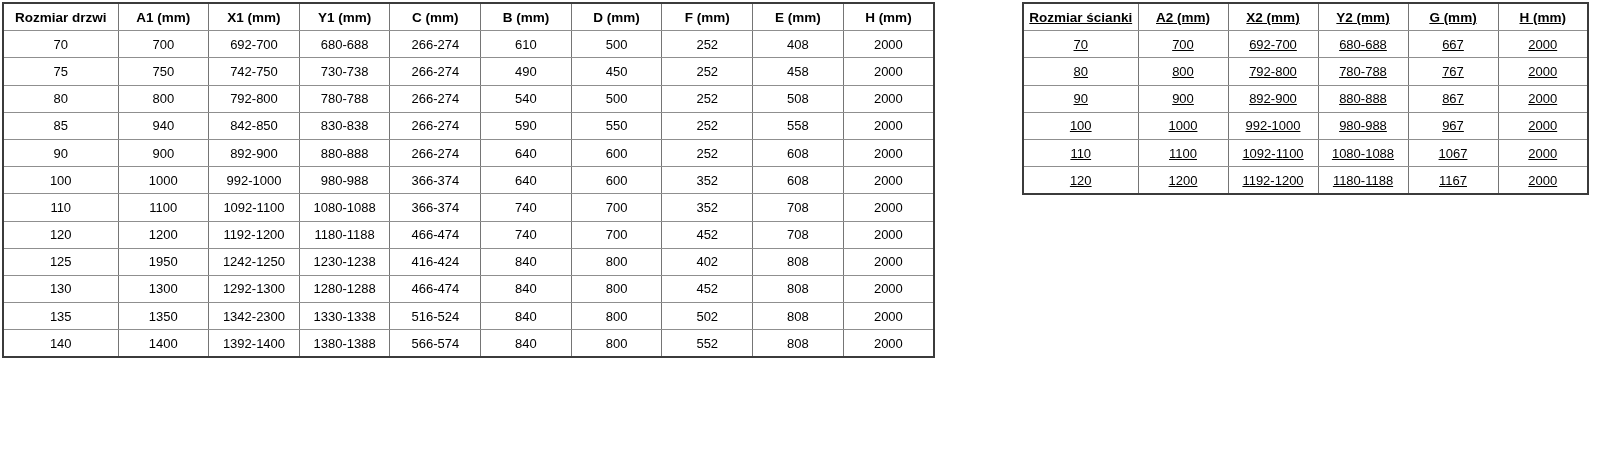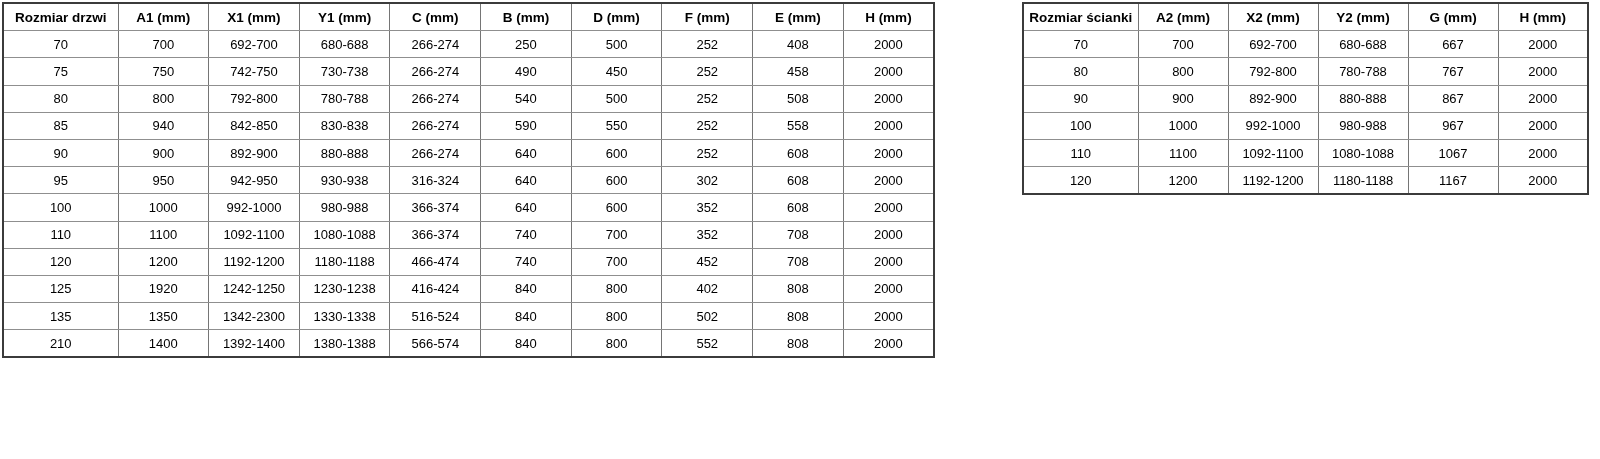--- a/index.html
+++ b/index.html
@@ -17,21 +17,21 @@
   }
   table.spec {
     position: absolute;
     top: 2px;
     border-collapse: collapse;
     table-layout: fixed;
     background: #ffffff;
     border: 2px solid #3b3b3b;
   }
   #door-table { left: 2px;    width: 933px; }
-  #wall-table { left: 1022px; width: 567px; }
+  #wall-table { left: 1022px; width: 567px; text-decoration: underline; }
   table.spec col.c-first { width: 115px; }
   table.spec th, table.spec td {
     border: 1px solid #757575;
     border-top-color: #8f8f8f;
     border-bottom-color: #8f8f8f;
     text-align: center;
     vertical-align: middle;
     padding: 0;
     height: 26.2px;
     overflow: hidden;
@@ -68,21 +68,21 @@
         <th>H (mm)</th>
       </tr>
     </thead>
     <tbody>
       <tr>
         <td>70</td>
         <td>700</td>
         <td>692-700</td>
         <td>680-688</td>
         <td>266-274</td>
-        <td>250</td>
+        <td>610</td>
         <td>500</td>
         <td>252</td>
         <td>408</td>
         <td>2000</td>
       </tr>
       <tr>
         <td>75</td>
         <td>750</td>
         <td>742-750</td>
         <td>730-738</td>
@@ -119,32 +119,20 @@
       </tr>
       <tr>
         <td>90</td>
         <td>900</td>
         <td>892-900</td>
         <td>880-888</td>
         <td>266-274</td>
         <td>640</td>
         <td>600</td>
         <td>252</td>
-        <td>608</td>
-        <td>2000</td>
-      </tr>
-      <tr>
-        <td>95</td>
-        <td>950</td>
-        <td>942-950</td>
-        <td>930-938</td>
-        <td>316-324</td>
-        <td>640</td>
-        <td>600</td>
-        <td>302</td>
         <td>608</td>
         <td>2000</td>
       </tr>
       <tr>
         <td>100</td>
         <td>1000</td>
         <td>992-1000</td>
         <td>980-988</td>
         <td>366-374</td>
         <td>640</td>
@@ -172,44 +160,56 @@
         <td>1180-1188</td>
         <td>466-474</td>
         <td>740</td>
         <td>700</td>
         <td>452</td>
         <td>708</td>
         <td>2000</td>
       </tr>
       <tr>
         <td>125</td>
-        <td>1920</td>
+        <td>1950</td>
         <td>1242-1250</td>
         <td>1230-1238</td>
         <td>416-424</td>
         <td>840</td>
         <td>800</td>
         <td>402</td>
+        <td>808</td>
+        <td>2000</td>
+      </tr>
+      <tr>
+        <td>130</td>
+        <td>1300</td>
+        <td>1292-1300</td>
+        <td>1280-1288</td>
+        <td>466-474</td>
+        <td>840</td>
+        <td>800</td>
+        <td>452</td>
         <td>808</td>
         <td>2000</td>
       </tr>
       <tr>
         <td>135</td>
         <td>1350</td>
         <td>1342-2300</td>
         <td>1330-1338</td>
         <td>516-524</td>
         <td>840</td>
         <td>800</td>
         <td>502</td>
         <td>808</td>
         <td>2000</td>
       </tr>
       <tr>
-        <td>210</td>
+        <td>140</td>
         <td>1400</td>
         <td>1392-1400</td>
         <td>1380-1388</td>
         <td>566-574</td>
         <td>840</td>
         <td>800</td>
         <td>552</td>
         <td>808</td>
         <td>2000</td>
       </tr>

